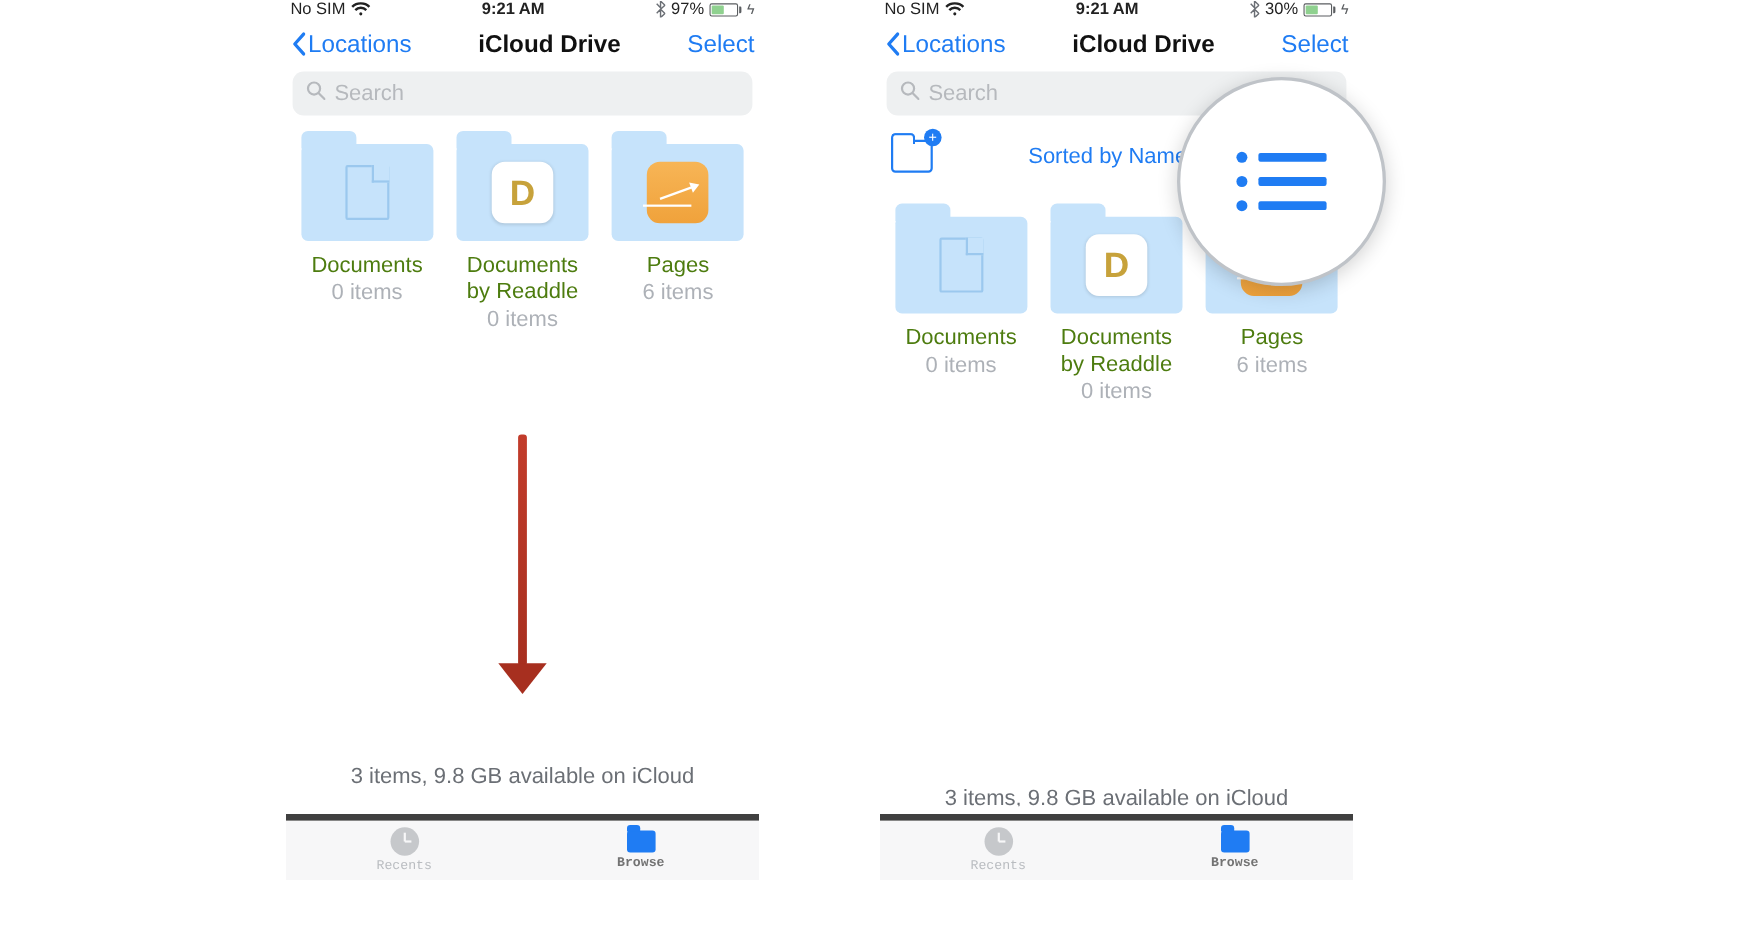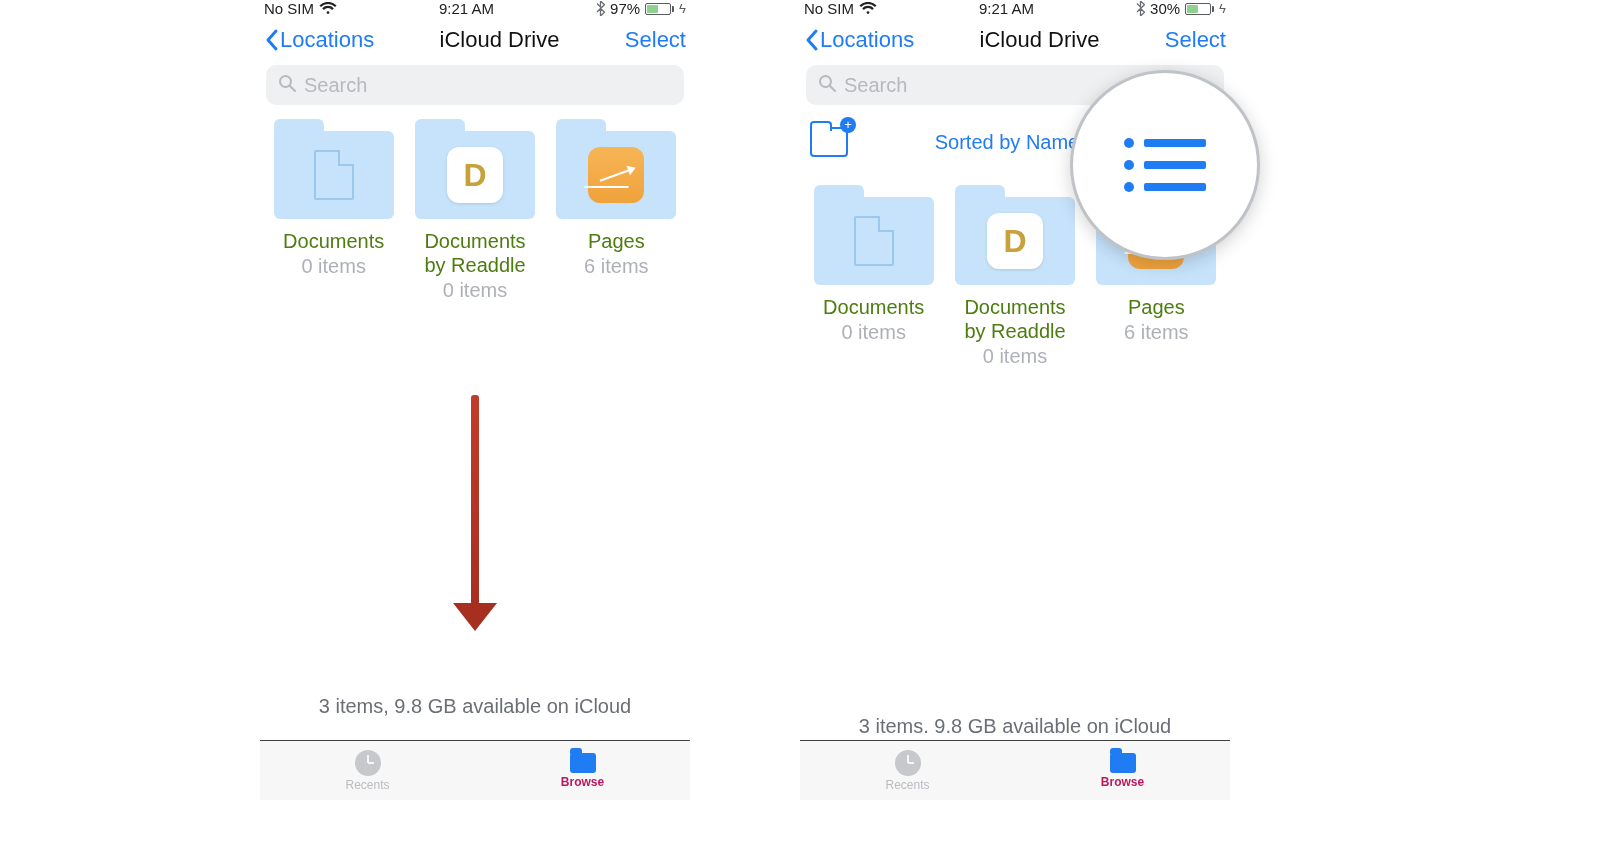--- a/index.html
+++ b/index.html
@@ -23,38 +23,38 @@
   .status-bar {
     display: flex;
     justify-content: space-between;
     align-items: center;
     font-size: 15px;
     color: #222;
     padding: 0 4px 4px 4px;
     font-weight: 500;
   }
   .status-left, .status-right { display: flex; align-items: center; gap: 5px; }
-  .status-center { font-weight: 400; }
+  .status-center { font-weight: 700; }
 
   .nav-bar {
     display: flex;
     justify-content: space-between;
     align-items: flex-end;
     padding: 6px 4px 8px 4px;
   }
   .nav-back {
     display: flex;
     align-items: center;
     color: #1f7cf3;
     font-size: 22px;
     gap: 0;
   }
   .nav-title {
     font-size: 22px;
-    font-weight: 400;
+    font-weight: 700;
     color: #111;
   }
   .nav-select {
     color: #1f7cf3;
     font-size: 22px;
   }
 
   .search {
     margin: 4px 6px 10px 6px;
     background: #eef0f1;
@@ -165,34 +165,35 @@
     margin-top: 12px;
     padding: 0 8px;
   }
 
   .tabbar {
     position: absolute;
     bottom: 0;
     left: 0; right: 0;
     height: 60px;
     background: #f7f7f8;
-    border-top: 1px solid #404040;
-    display: flex;
+    border-top: 6px solid #404040;
+    display: flex;
+    font-family: Liberation Mono, monospace;
   }
   .tab {
     flex: 1;
     display: flex;
     flex-direction: column;
     align-items: center;
     justify-content: center;
     gap: 2px;
     font-size: 12px;
   }
   .tab-inactive { color: #b9bcc0; }
-  .tab-active { color: #be185d; font-weight: 600; }
+  .tab-active { color: #737373; font-weight: 600; }
 
   .phone-left-wrap { height: 800px; position: relative; }
   .phone-right-wrap { height: 800px; position: relative; }
 
   .arrow-down {
     position: absolute;
     left: 50%;
     top: 395px;
     transform: translateX(-50%);
     display: flex;

